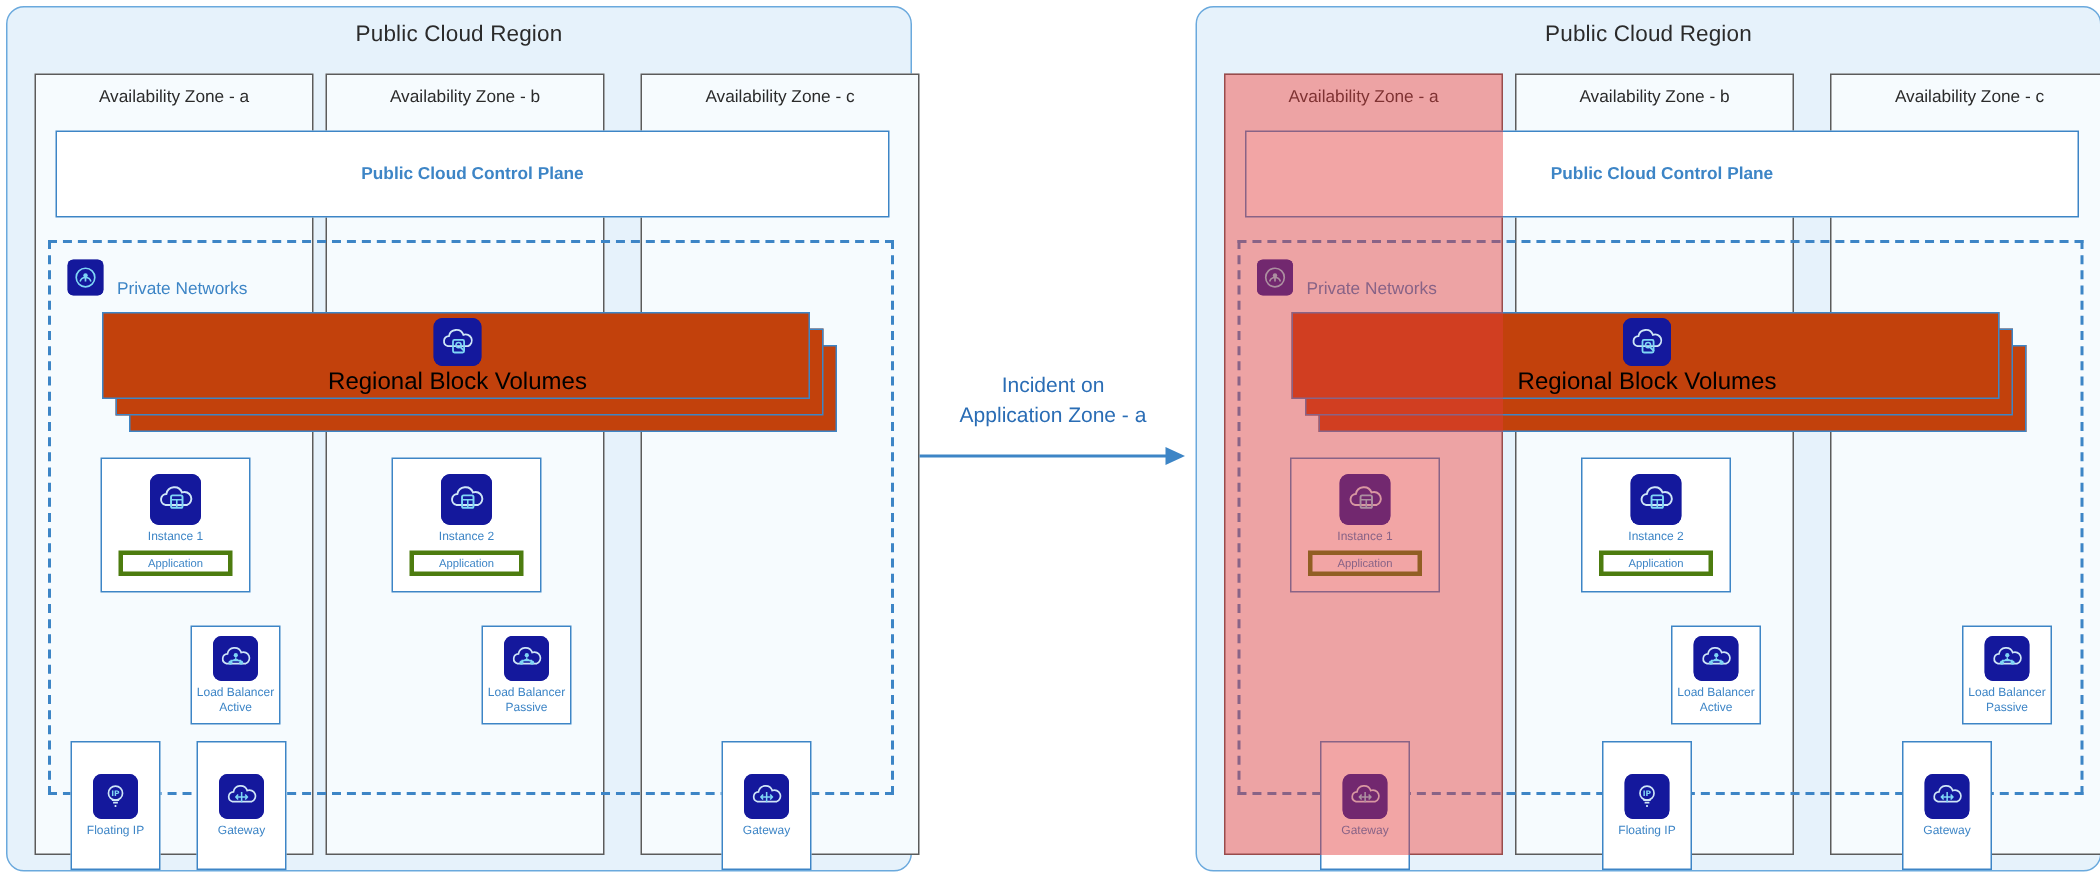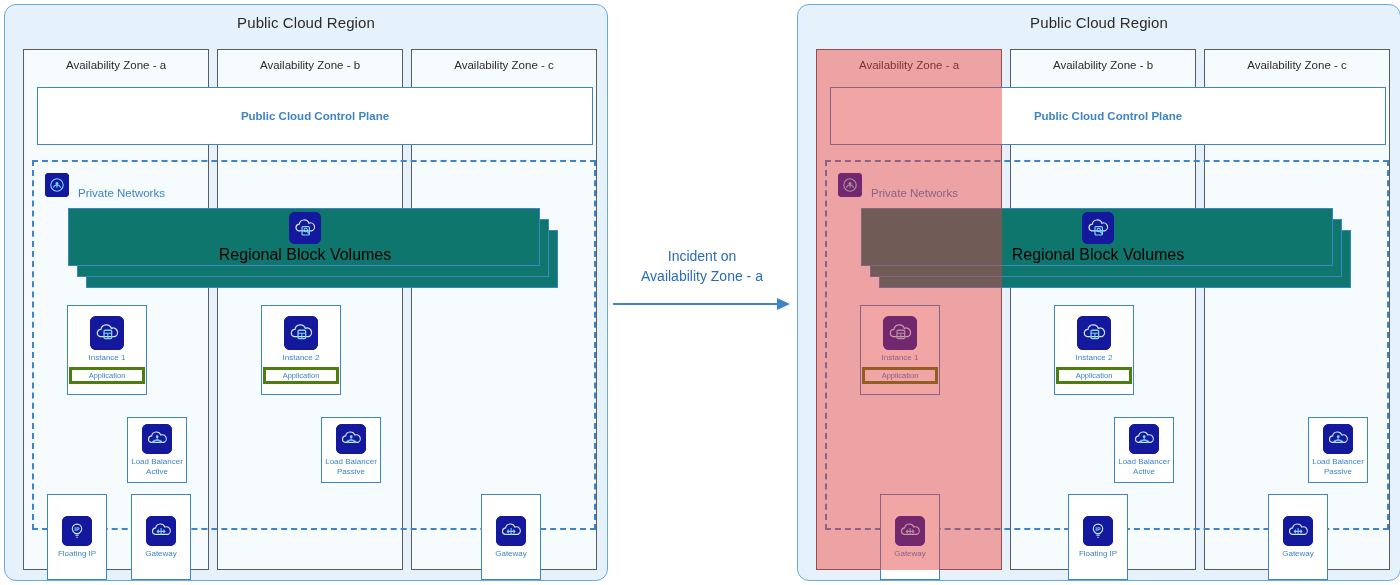--- a/index.html
+++ b/index.html
@@ -16,39 +16,39 @@
   .region-title{position:absolute;top:9px;left:0;width:100%;text-align:center;
                 font-size:15px;color:#2b2b2b;letter-spacing:.1px;}
 
   
   .zone{position:absolute;top:44px;height:521px;background:#f6fbfe;
         border:1.5px solid #5b5b5b;box-sizing:border-box;}
   .zone-title{position:absolute;top:9px;left:0;width:100%;text-align:center;
               font-size:11.5px;color:#2b2b2b;}
   .za{left:18px;width:186px;}
   .zb{left:212px;width:186px;}
-  .zc{left:406px;width:186px;}
+  .zc{left:422px;width:186px;}
 
   
   .control-plane{position:absolute;left:32px;top:82px;width:556px;height:58px;
                  background:#ffffff;border:1.5px solid #3d85c6;box-sizing:border-box;}
   .control-plane span{position:absolute;top:50%;left:0;width:100%;
                       transform:translateY(-50%);text-align:center;
                       font-size:11.5px;color:#3d85c6;font-weight:bold;}
 
   
   .privnet{position:absolute;left:27px;top:155px;width:564px;height:370px;
            border:2px dashed #3d85c6;box-sizing:border-box;background:transparent;}
   .privnet-label{position:absolute;left:40px;top:166px;display:flex;
                  align-items:center;gap:9px;}
   .privnet-label .txt{font-size:11.5px;color:#3d85c6;margin-top:16px;}
 
   
   .vol-stack{position:absolute;left:63px;top:203px;width:490px;height:80px;}
-  .vol-stack .sheet{position:absolute;background:#0f766e;
+  .vol-stack .sheet{position:absolute;background:#c2410c;
                     border:1.5px solid #3d85c6;box-sizing:border-box;}
   .vol-stack .s3{left:18px;top:22px;width:472px;height:58px;}
   .vol-stack .s2{left:9px;top:11px;width:472px;height:58px;}
   .vol-stack .s1{left:0px;top:0px;width:472px;height:58px;}
   .vol-inner{position:absolute;left:0;top:0;width:472px;height:58px;
              display:flex;flex-direction:column;align-items:center;
              justify-content:center;gap:2px;}
 
   
   .node{position:absolute;background:#ffffff;border:1.5px solid #3d85c6;
@@ -60,21 +60,21 @@
             margin-top:4px;display:flex;align-items:center;justify-content:center;
             font-size:7.5px;color:#3d85c6;box-sizing:border-box;}
 
   .ico{width:32px;height:32px;border-radius:6px;background:#14189c;
        display:block;}
   .ico.sm{width:30px;height:30px;}
   .ico.lg{width:34px;height:34px;}
   .ico.tiny{width:24px;height:24px;border-radius:4px;}
 
   
-  .n-instance{width:80px;height:90px;}
+  .n-instance{width:100px;height:90px;}
   .n-lb{width:60px;height:66px;margin-left:40px;}
   .n-small{width:60px;height:86px;}
 
   
   .overlay{position:absolute;background:rgba(226,58,58,.46);pointer-events:none;}
 
   
   .arrow-wrap{position:absolute;left:613px;top:246px;width:178px;height:70px;}
   .arrow-txt{position:absolute;top:0;left:0;width:100%;text-align:center;
              font-size:14px;color:#2a6db5;line-height:1.45;white-space:pre-line;}
@@ -226,21 +226,21 @@
             <path d="M9.6 19.6a3.5 3.5 0 0 1 .7-6.9 5.1 5.1 0 0 1 9.8-.9 4 4 0 0 1 3.2 7.8z" fill="none" stroke="#cfe6f7" stroke-width="1.2"></path>
             <path d="M12.4 16.4h7.4M16.1 12.8v7.2M13.6 14.6l-1.6 1.8 1.6 1.8M18.6 14.6l1.6 1.8-1.6 1.8" fill="none" stroke="#7fd6f5" stroke-width="1.1"></path>
           </svg>
       </span>
       <span class="cap">Gateway</span>
     </div>
   </div>
 
   <div class="arrow-wrap">
     <div class="arrow-txt">Incident on
-Availability Zone - a</div>
+Application Zone - a</div>
     <div class="arrow-line"></div>
     <div class="arrow-head"></div>
   </div>
 
   <div class="region right">
     <div class="region-title">Public Cloud Region</div>
 
     <div class="zone za">
       <div class="zone-title">Availability Zone - a</div>
     </div>

